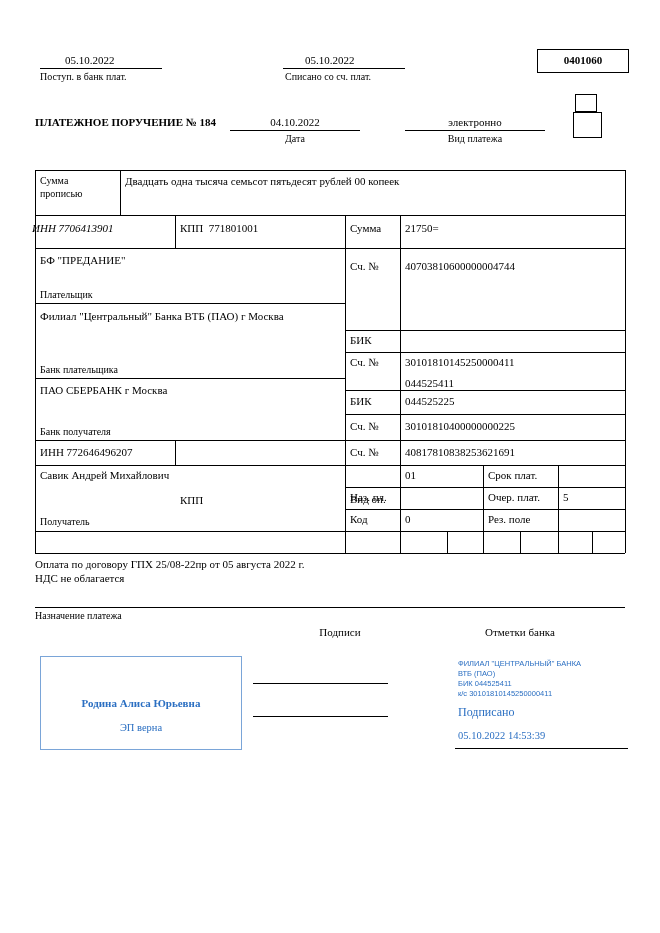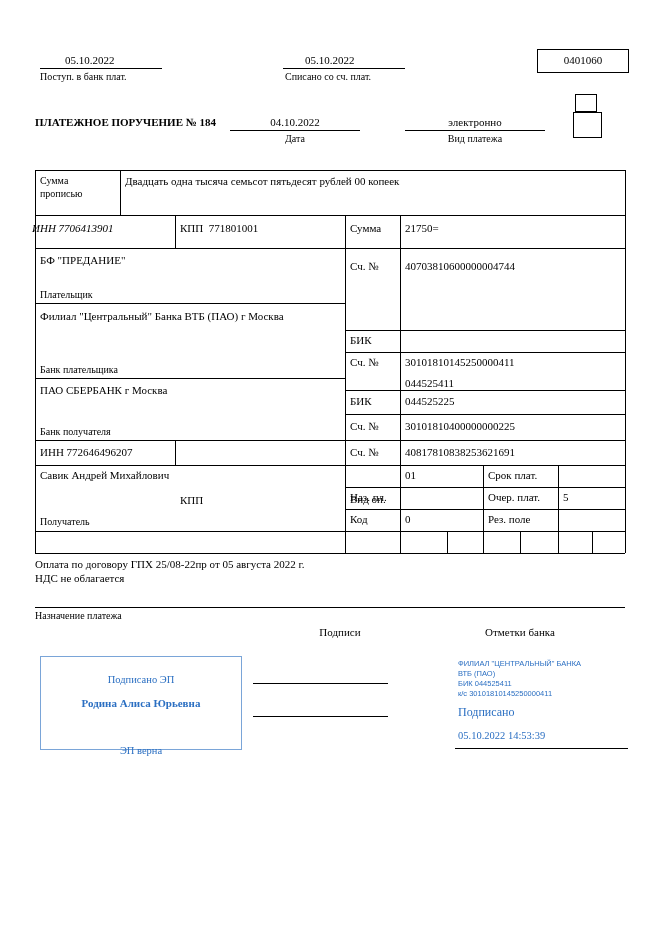--- a/index.html
+++ b/index.html
@@ -22,21 +22,21 @@
 <div id="page">
 
   <div class="t" style="left:65px;top:54px;">05.10.2022</div>
   <div class="hl" style="left:40px;top:68px;width:122px;"></div>
   <div class="t s" style="left:40px;top:71px;">Поступ. в банк плат.</div>
 
   <div class="t" style="left:305px;top:54px;">05.10.2022</div>
   <div class="hl" style="left:283px;top:68px;width:122px;"></div>
   <div class="t s" style="left:285px;top:71px;">Списано со сч. плат.</div>
 
-  <div class="box" style="left:537px;top:49px;width:90px;height:22px;">
+  <div class="box" style="left:537px;top:49px;width:90px;height:22px;font-weight:bold;">
     <div class="t c" style="left:0;top:4px;width:90px;">0401060</div>
   </div>
 
   <div class="box" style="left:575px;top:94px;width:20px;height:16px;"></div>
   <div class="box" style="left:573px;top:112px;width:27px;height:24px;"></div>
 
   <div class="t b" style="left:35px;top:116px;">ПЛАТЕЖНОЕ ПОРУЧЕНИЕ № 184</div>
   <div class="t c" style="left:230px;top:116px;width:130px;">04.10.2022</div>
   <div class="hl" style="left:230px;top:130px;width:130px;"></div>
   <div class="t s c" style="left:230px;top:133px;width:130px;">Дата</div>
@@ -120,23 +120,22 @@
 
   <div class="t" style="left:35px;top:558px;">Оплата по договору ГПХ 25/08-22пр от 05 августа 2022 г.</div>
   <div class="t" style="left:35px;top:572px;">НДС не облагается</div>
   <div class="hl" style="left:35px;top:607px;width:590px;"></div>
   <div class="t s" style="left:35px;top:610px;">Назначение платежа</div>
 
   <div class="t c" style="left:280px;top:626px;width:120px;">Подписи</div>
   <div class="t c" style="left:455px;top:626px;width:130px;">Отметки банка</div>
 
   <div class="stampbox" style="left:40px;top:656px;width:200px;height:92px;">
-    <div class="t c blue" style="left:0;top:16px;width:200px;font-size:10.5px;">Подписано ЭП</div>
     <div class="t c blue b" style="left:0;top:40px;width:200px;">Родина Алиса Юрьевна</div>
-    <div class="t c blue" style="left:0;top:64px;width:200px;font-size:10.5px;margin-top:23px;">ЭП верна</div>
+    <div class="t c blue" style="left:0;top:64px;width:200px;font-size:10.5px;">ЭП верна</div>
   </div>
 
   <div class="hl" style="left:253px;top:683px;width:135px;"></div>
   <div class="hl" style="left:253px;top:716px;width:135px;"></div>
 
   <div class="t blue sans" style="left:458px;top:659px;font-size:7.5px;line-height:9px;">ФИЛИАЛ "ЦЕНТРАЛЬНЫЙ" БАНКА</div>
   <div class="t blue sans" style="left:458px;top:669px;font-size:7.5px;line-height:9px;">ВТБ (ПАО)</div>
   <div class="t blue sans" style="left:458px;top:679px;font-size:7.5px;line-height:9px;">БИК 044525411</div>
   <div class="t blue sans" style="left:458px;top:689px;font-size:7.5px;line-height:9px;">к/с 30101810145250000411</div>
   <div class="t blue" style="left:458px;top:706px;font-size:12px;">Подписано</div>

